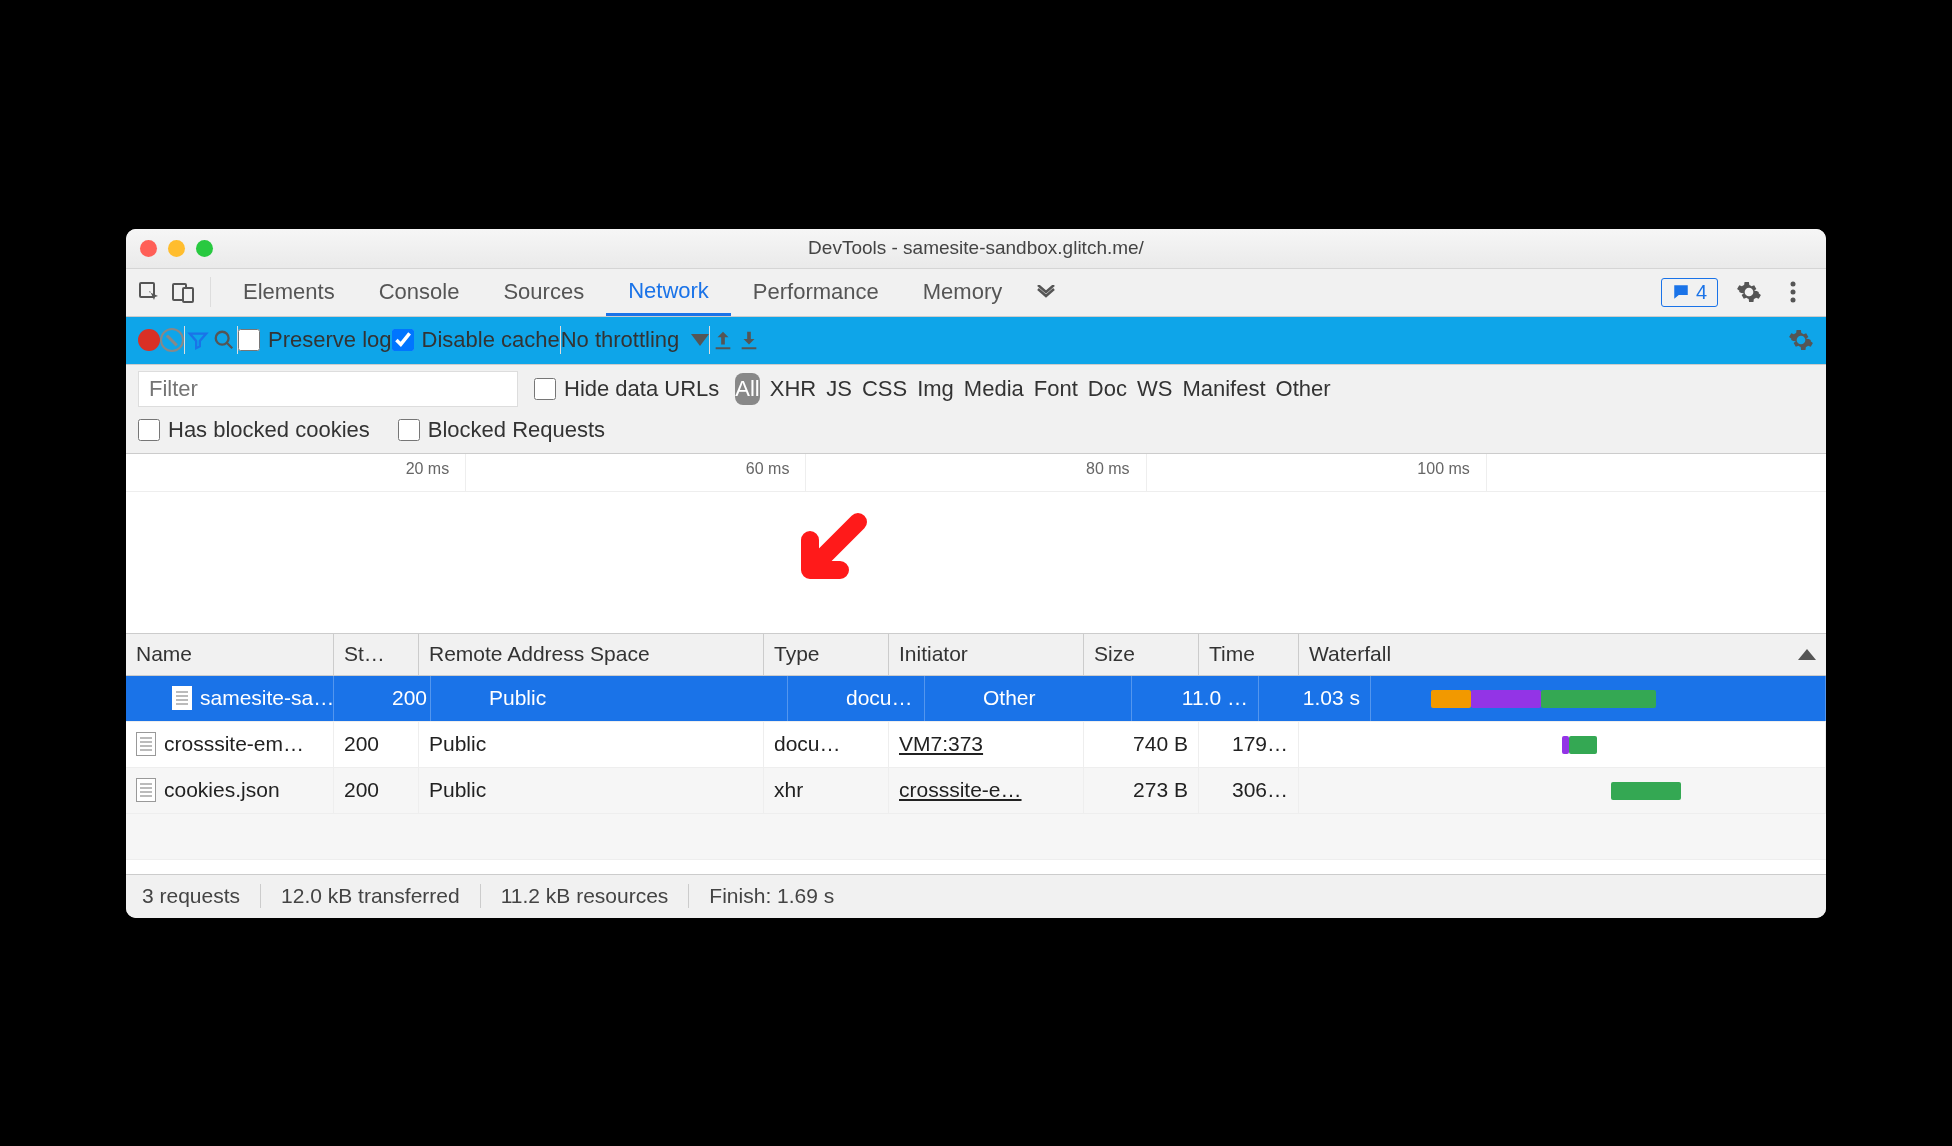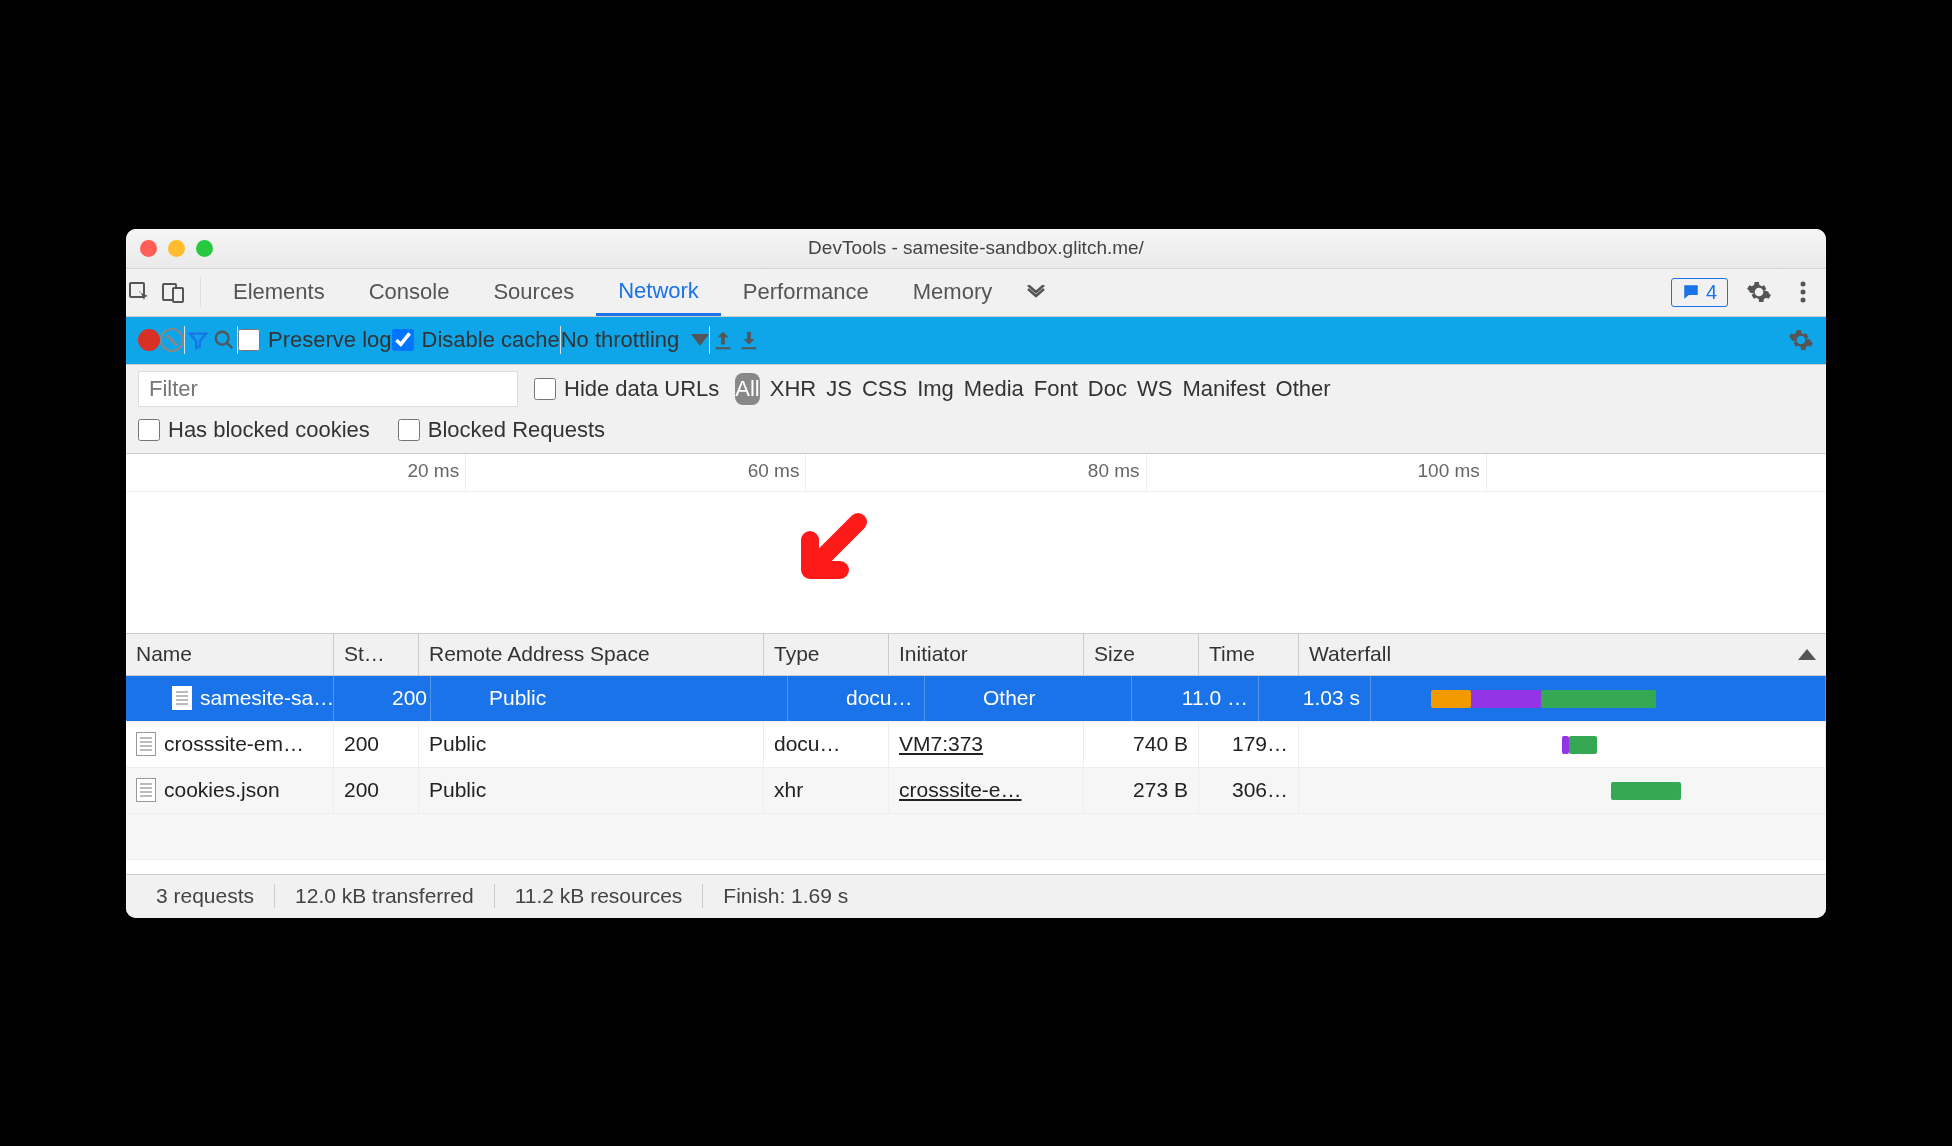--- a/index.html
+++ b/index.html
@@ -32,21 +32,21 @@
   .traffic { display:flex; gap:11px; padding-left:14px; }
   .tl { width:17px; height:17px; border-radius:50%; }
   .tl.r{background:#ff5f57;} .tl.y{background:#ffbd2e;} .tl.g{background:#28c940;}
   .titlebar .title{
     position:absolute; left:0; right:0; text-align:center;
     font-size:19px; color:#444; pointer-events:none;
   }
   
   .tabbar{
     height:48px; background:#f1f1f1; border-bottom:1px solid #ccc;
-    display:flex; align-items:center; padding:0 0; gap:0;
+    display:flex; align-items:center; padding:0 10px; gap:0;
   }
   .tool-icons{display:flex; align-items:center; gap:8px; padding-right:10px;}
   .tool-icons .divider{width:1px;height:30px;background:#ddd;margin-left:6px;}
   .icon{width:26px;height:26px;display:flex;align-items:center;justify-content:center;color:#555;}
   .tabbar .tabs{display:flex; align-items:stretch; height:100%;}
   .tab{
     padding:0 22px; display:flex; align-items:center;
     font-size:22px; color:#555; cursor:pointer; height:100%;
   }
   .tab.active{ color:#1a73e8; border-bottom:3px solid #1a73e8;}
@@ -81,21 +81,21 @@
     padding:0 10px; font-size:22px; color:#333;
   }
   .pill{font-size:22px;color:#333;padding:3px 0;border-radius:8px;cursor:pointer;}
   .pill.active{background:#888;color:#fff;}
   .filter-bot{display:flex;align-items:center;gap:28px;margin-top:10px;}
   
   .timeline{
     height:180px; background:#fff; border-bottom:1px solid #ccc; position:relative;
   }
   .tickrow{display:flex; height:38px; border-bottom:1px solid #eee;}
-  .tick{flex:1;text-align:right;padding-right:6px;font-size:19px;color:#666;padding-top:6px;border-right:1px solid #eee;}
+  .tick{flex:1;text-align:right;padding-right:16px;font-size:16px;color:#666;padding-top:6px;border-right:1px solid #eee;}
   .tick:last-child{border-right:none;}
   .bigarrow{
     position:absolute; left:660px; top:56px; color:#ff1a1a;
   }
   
   .table{background:#fff;}
   .thead{display:flex;background:#f1f1f1;border-bottom:1px solid #ccc;height:42px;}
   .th{
     border-right:1px solid #ccc;padding:0 10px;display:flex;align-items:center;
     font-size:21px;color:#333;overflow:hidden;white-space:nowrap;text-overflow:ellipsis;
@@ -122,21 +122,21 @@
   .tr.sel .fileico{border-color:#fff;}
   .wf{position:relative;width:100%;height:100%;}
   .bar{position:absolute;top:14px;height:18px;border-radius:2px;}
   
   .empty{height:46px;border-bottom:1px solid #eee;}
   .empty.alt{background:#f6f6f6;}
   .empty:last-child{height:14px;border-bottom:none;}
   
   .status{
     height:44px;background:#f1f1f1;border-top:1px solid #ccc;
-    display:flex;align-items:center;gap:20px;padding:0 30px;
+    display:flex;align-items:center;gap:20px;padding:0 16px;
     font-size:21px;color:#444;
   }
   .status .sdiv{width:1px;height:24px;background:#ccc;}
 </style>
 </head>
 <body>
 
 <div class="window">
 
   <div class="titlebar">

